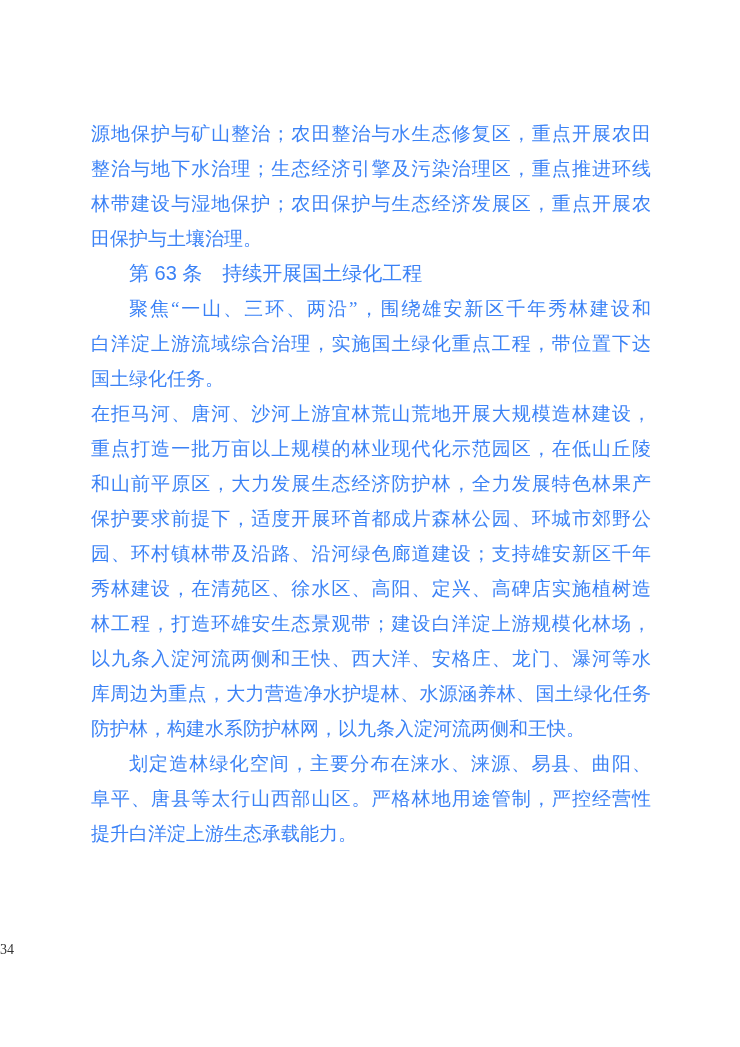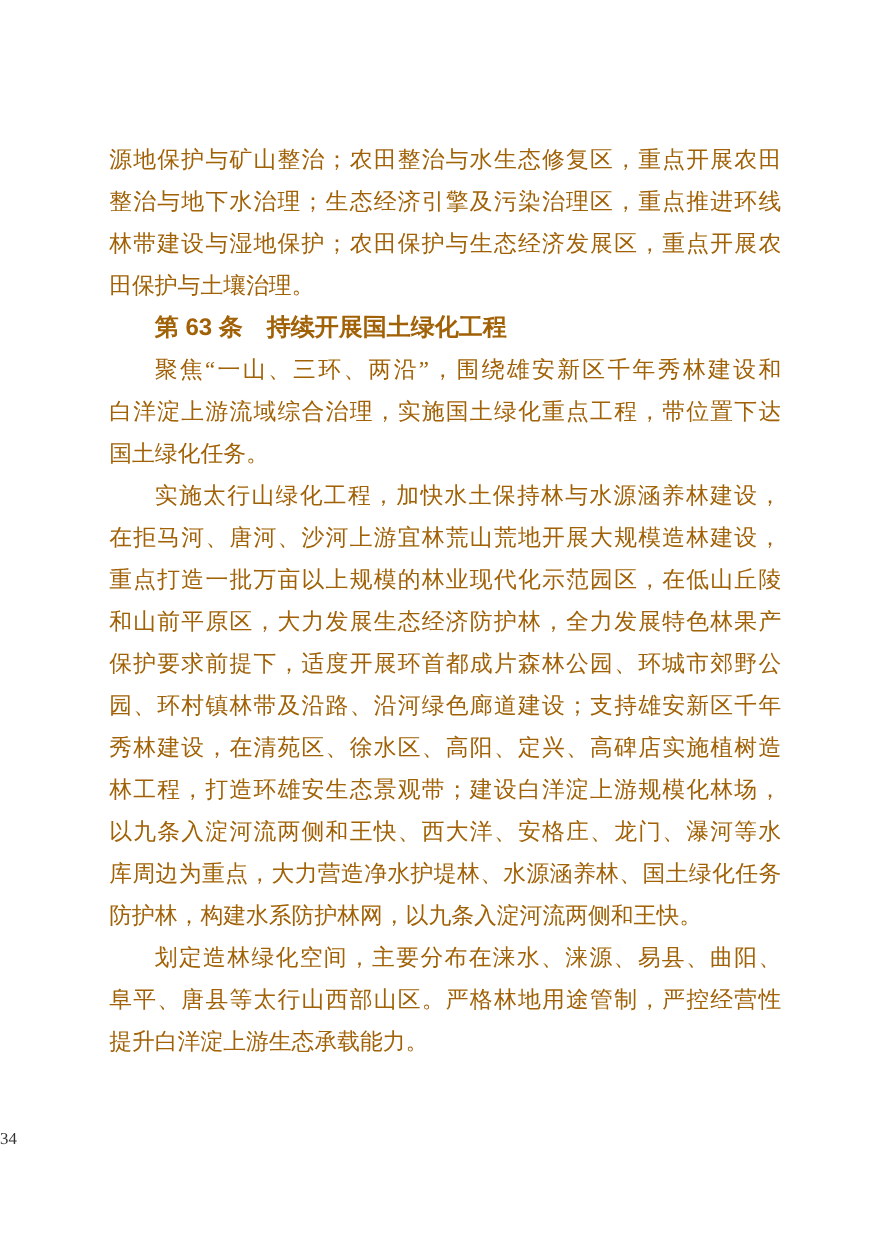--- a/index.html
+++ b/index.html
@@ -13,40 +13,40 @@
     height: 1047px;
     background: #ffffff;
     overflow: hidden;
     font-family: "Liberation Serif", serif;
   }
   .content {
     position: absolute;
     left: 91px;
     top: 116px;
     width: 560px;
-    color: #a16207;
+    color: #3b82f6;
   }
   .line {
     height: 35px;
     line-height: 35px;
     font-size: 19px;
     text-align: justify;
     text-align-last: justify;
     white-space: normal;
   }
   .line.first {
     text-indent: 38px;
   }
   .line.end {
     text-align: center;
     text-align-last: left;
   }
   .line.heading {
     font-family: "Liberation Sans", sans-serif;
-    font-weight: 700;
+    font-weight: 400;
     font-size: 20px;
     text-align: left;
     text-align-last: left;
   }
   .page-number {
     position: absolute;
     top: 940px;
     left: 0;
     width: 100%;
     height: 20px;
@@ -62,21 +62,20 @@
 <div class="page">
   <div class="content" id="content">
       <div class="line">源地保护与矿山整治；农田整治与水生态修复区，重点开展农田</div>
       <div class="line">整治与地下水治理；生态经济引擎及污染治理区，重点推进环线</div>
       <div class="line">林带建设与湿地保护；农田保护与生态经济发展区，重点开展农</div>
       <div class="line end">田保护与土壤治理。</div>
       <div class="line heading first end">第 63 条　持续开展国土绿化工程</div>
       <div class="line first">聚焦“一山、三环、两沿”，围绕雄安新区千年秀林建设和</div>
       <div class="line">白洋淀上游流域综合治理，实施国土绿化重点工程，带位置下达</div>
       <div class="line end">国土绿化任务。</div>
-      <div class="line first">实施太行山绿化工程，加快水土保持林与水源涵养林建设，</div>
       <div class="line">在拒马河、唐河、沙河上游宜林荒山荒地开展大规模造林建设，</div>
       <div class="line">重点打造一批万亩以上规模的林业现代化示范园区，在低山丘陵</div>
       <div class="line">和山前平原区，大力发展生态经济防护林，全力发展特色林果产</div>
       <div class="line">保护要求前提下，适度开展环首都成片森林公园、环城市郊野公</div>
       <div class="line">园、环村镇林带及沿路、沿河绿色廊道建设；支持雄安新区千年</div>
       <div class="line">秀林建设，在清苑区、徐水区、高阳、定兴、高碑店实施植树造</div>
       <div class="line">林工程，打造环雄安生态景观带；建设白洋淀上游规模化林场，</div>
       <div class="line">以九条入淀河流两侧和王快、西大洋、安格庄、龙门、瀑河等水</div>
       <div class="line">库周边为重点，大力营造净水护堤林、水源涵养林、国土绿化任务</div>
       <div class="line end">防护林，构建水系防护林网，以九条入淀河流两侧和王快。</div>

